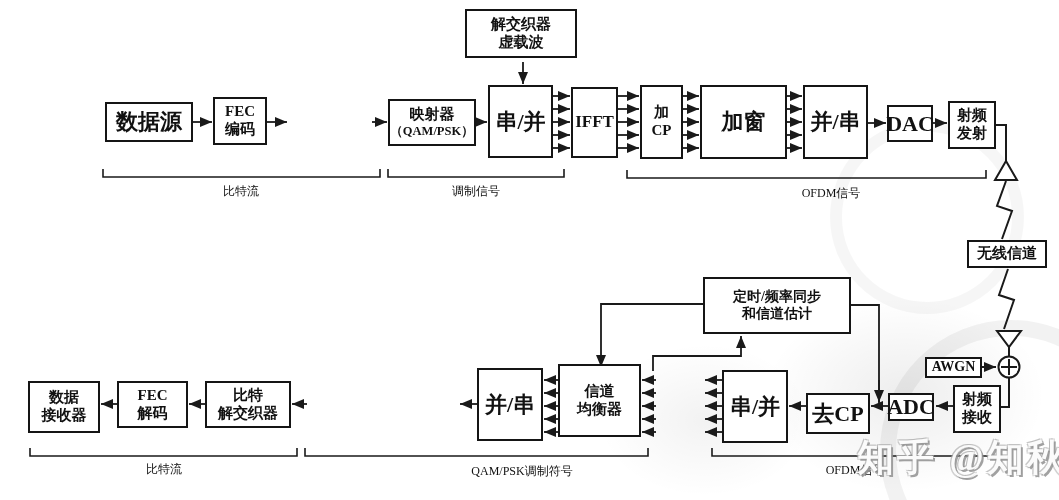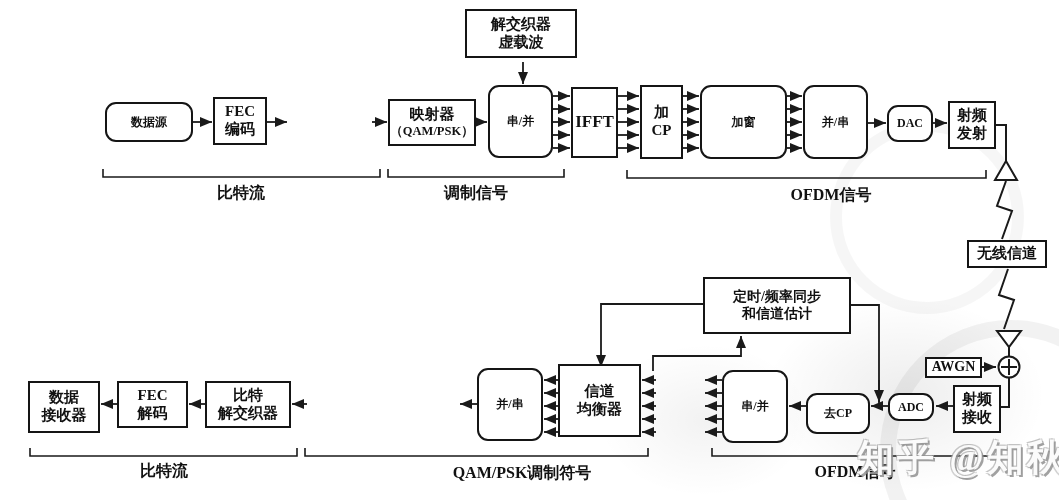--- a/index.html
+++ b/index.html
@@ -2,26 +2,26 @@
 <html><head>
 <meta charset="utf-8">
 <style>
   html,body{margin:0;padding:0;background:#ffffff;}
   #stage{position:relative;width:1059px;height:500px;background:#ffffff;overflow:hidden;
          font-family:"Liberation Serif","Liberation Sans",serif;color:#111;}
   .box{position:absolute;background:#ffffff;border:2.5px solid #151515;box-sizing:border-box;
        display:flex;flex-direction:column;align-items:center;justify-content:center;
        text-align:center;font-weight:bold;font-size:15px;line-height:1.18;z-index:3;}
   .box.thin{border-width:2px;align-items:center;}
-  .fs16{font-size:12px;border-radius:11px;}
+  .fs16{font-size:22px;}
   .fs17{font-size:17px;}
   .fs14{font-size:14px;}
   .fs13{font-size:13px;}
   .fs12{font-size:12.5px;}
-  .lbl{position:absolute;font-weight:bold;font-size:16px;white-space:nowrap;
+  .lbl{position:absolute;font-weight:normal;font-size:12px;white-space:nowrap;
        transform:translateX(-50%);z-index:3;}
   svg.wires{position:absolute;left:0;top:0;z-index:2;}
   .wm-blob{position:absolute;z-index:1;pointer-events:none;}
   .wm-ring{position:absolute;z-index:1;border-radius:50%;pointer-events:none;}
   .wm-text{position:absolute;z-index:4;font-weight:bold;font-size:37px;letter-spacing:3px;
        white-space:nowrap;color:#fbfbfb;
        text-shadow:2px 2px 0 rgba(145,145,145,.85),-1px -1px 0 rgba(175,175,175,.7),
                    1px -1px 0 rgba(175,175,175,.55),-1px 1px 0 rgba(175,175,175,.55);}
 </style>
 </head>

